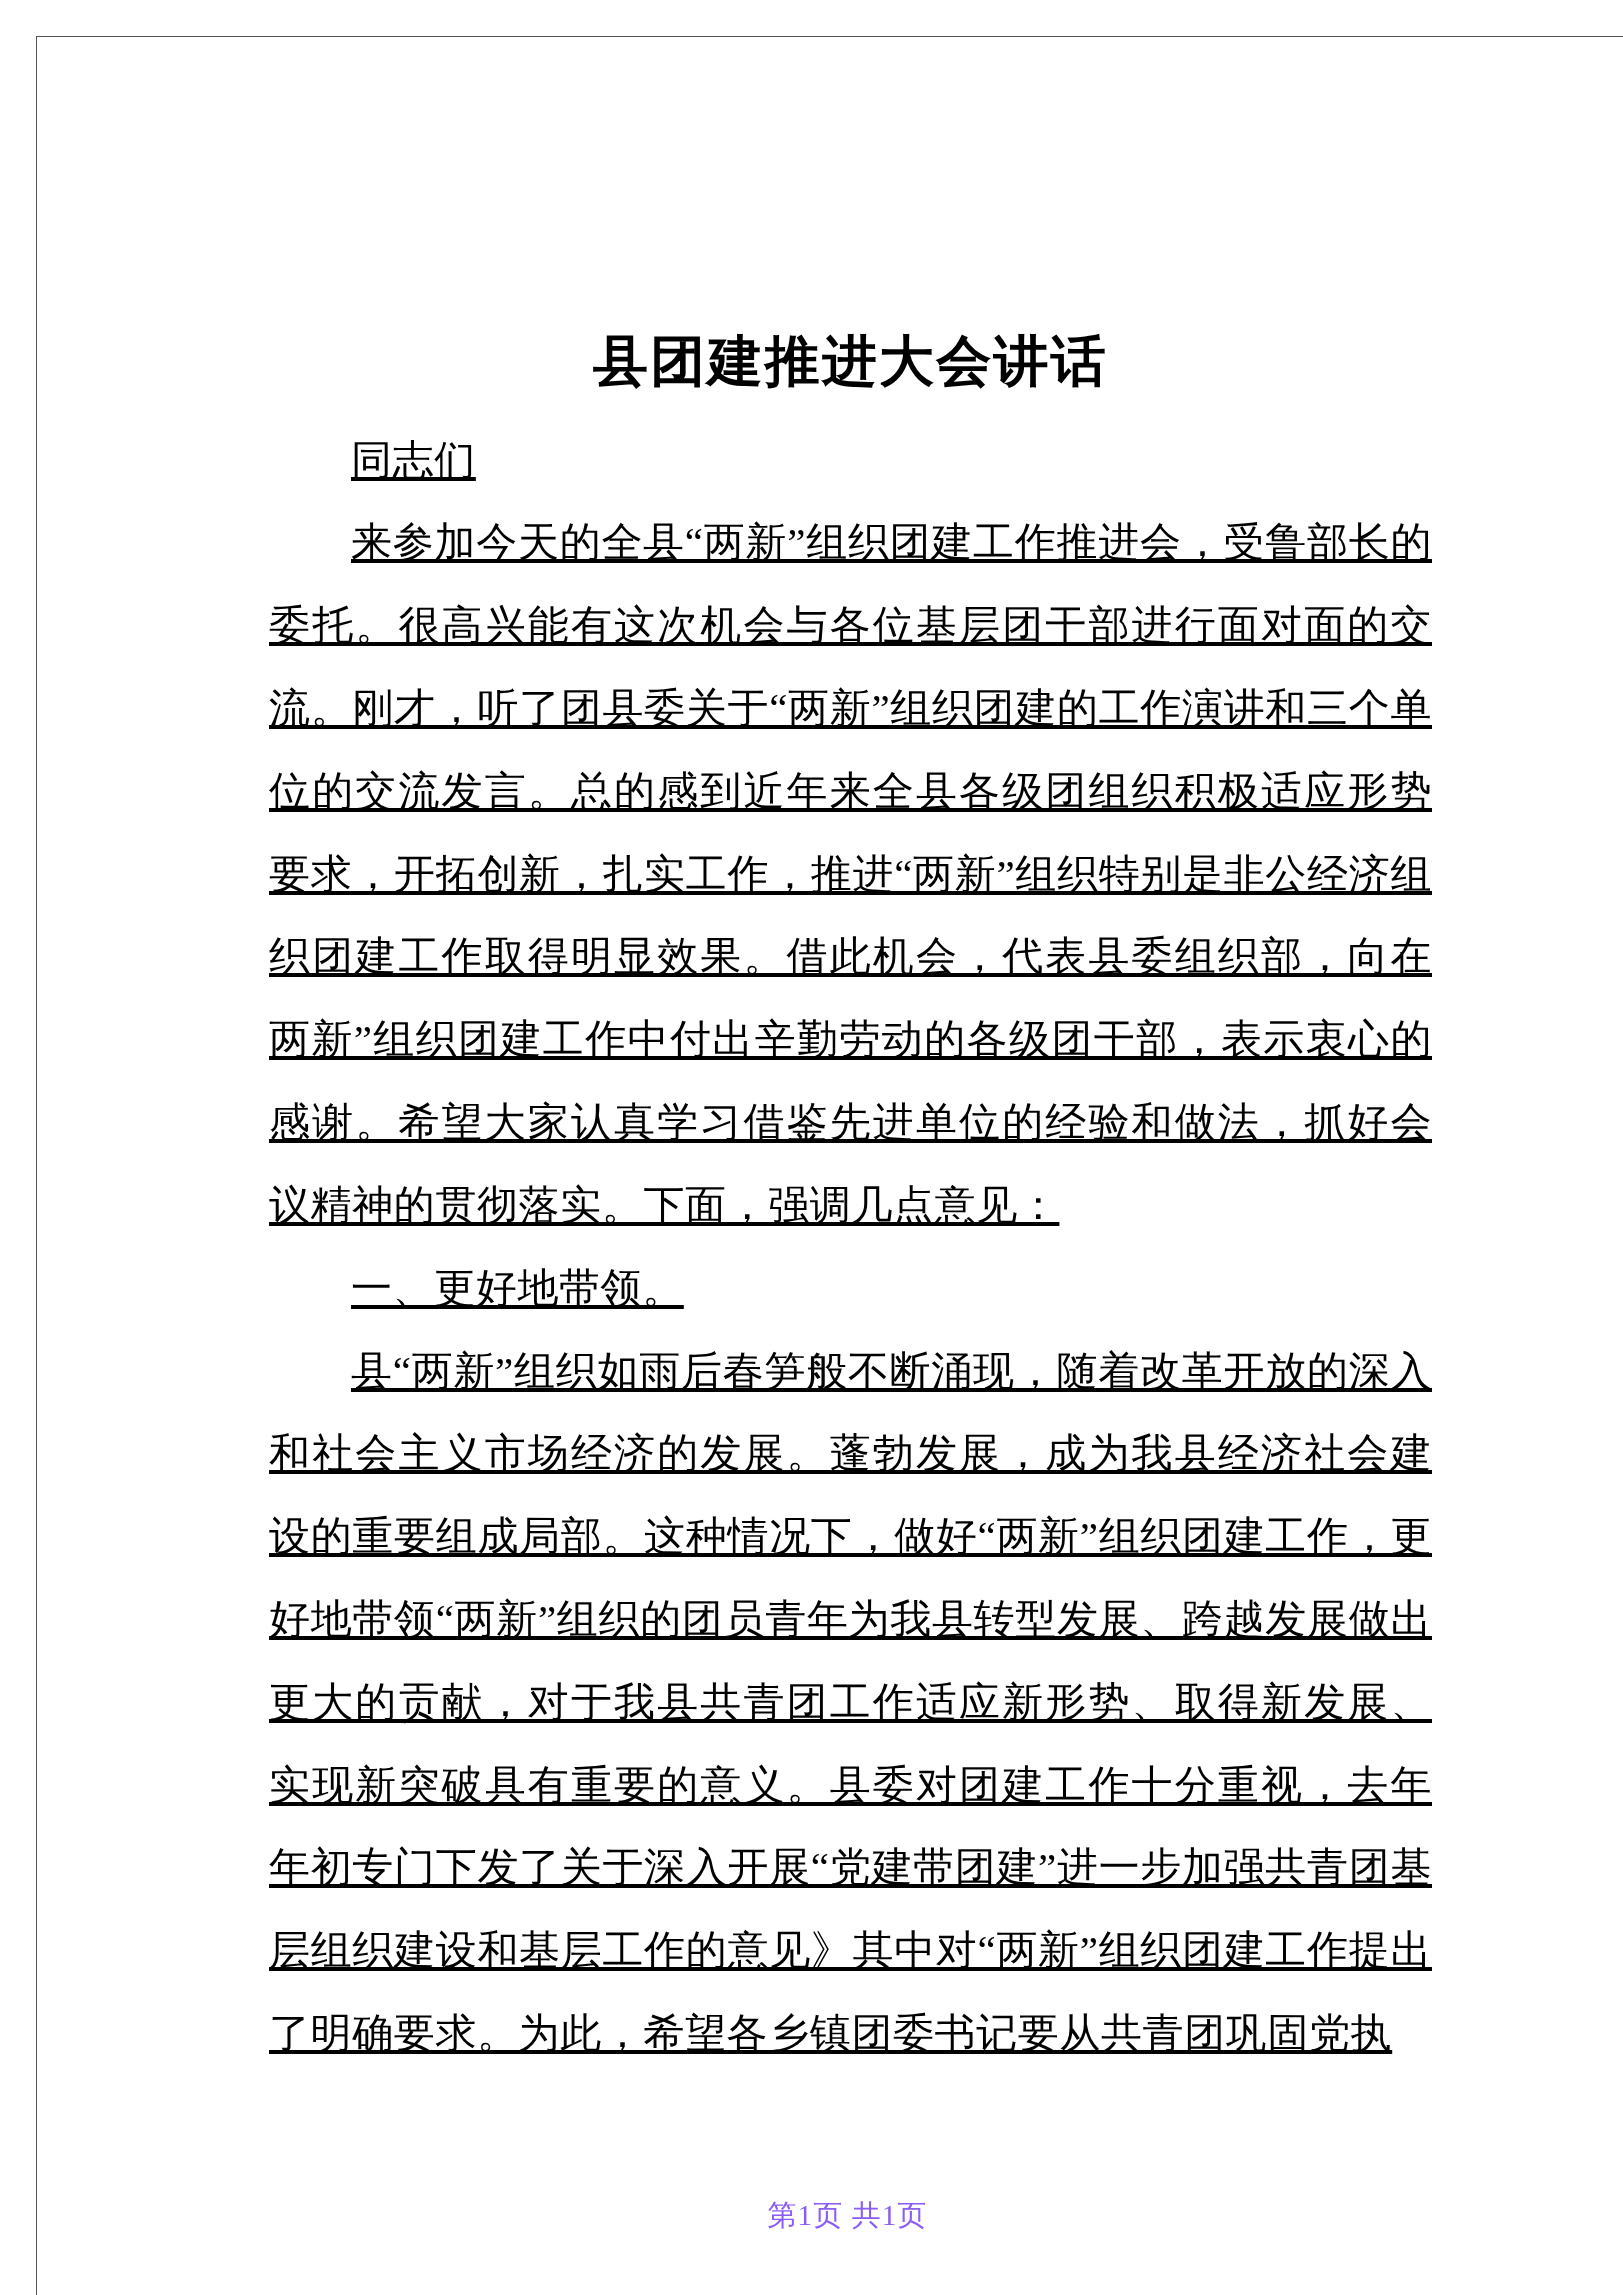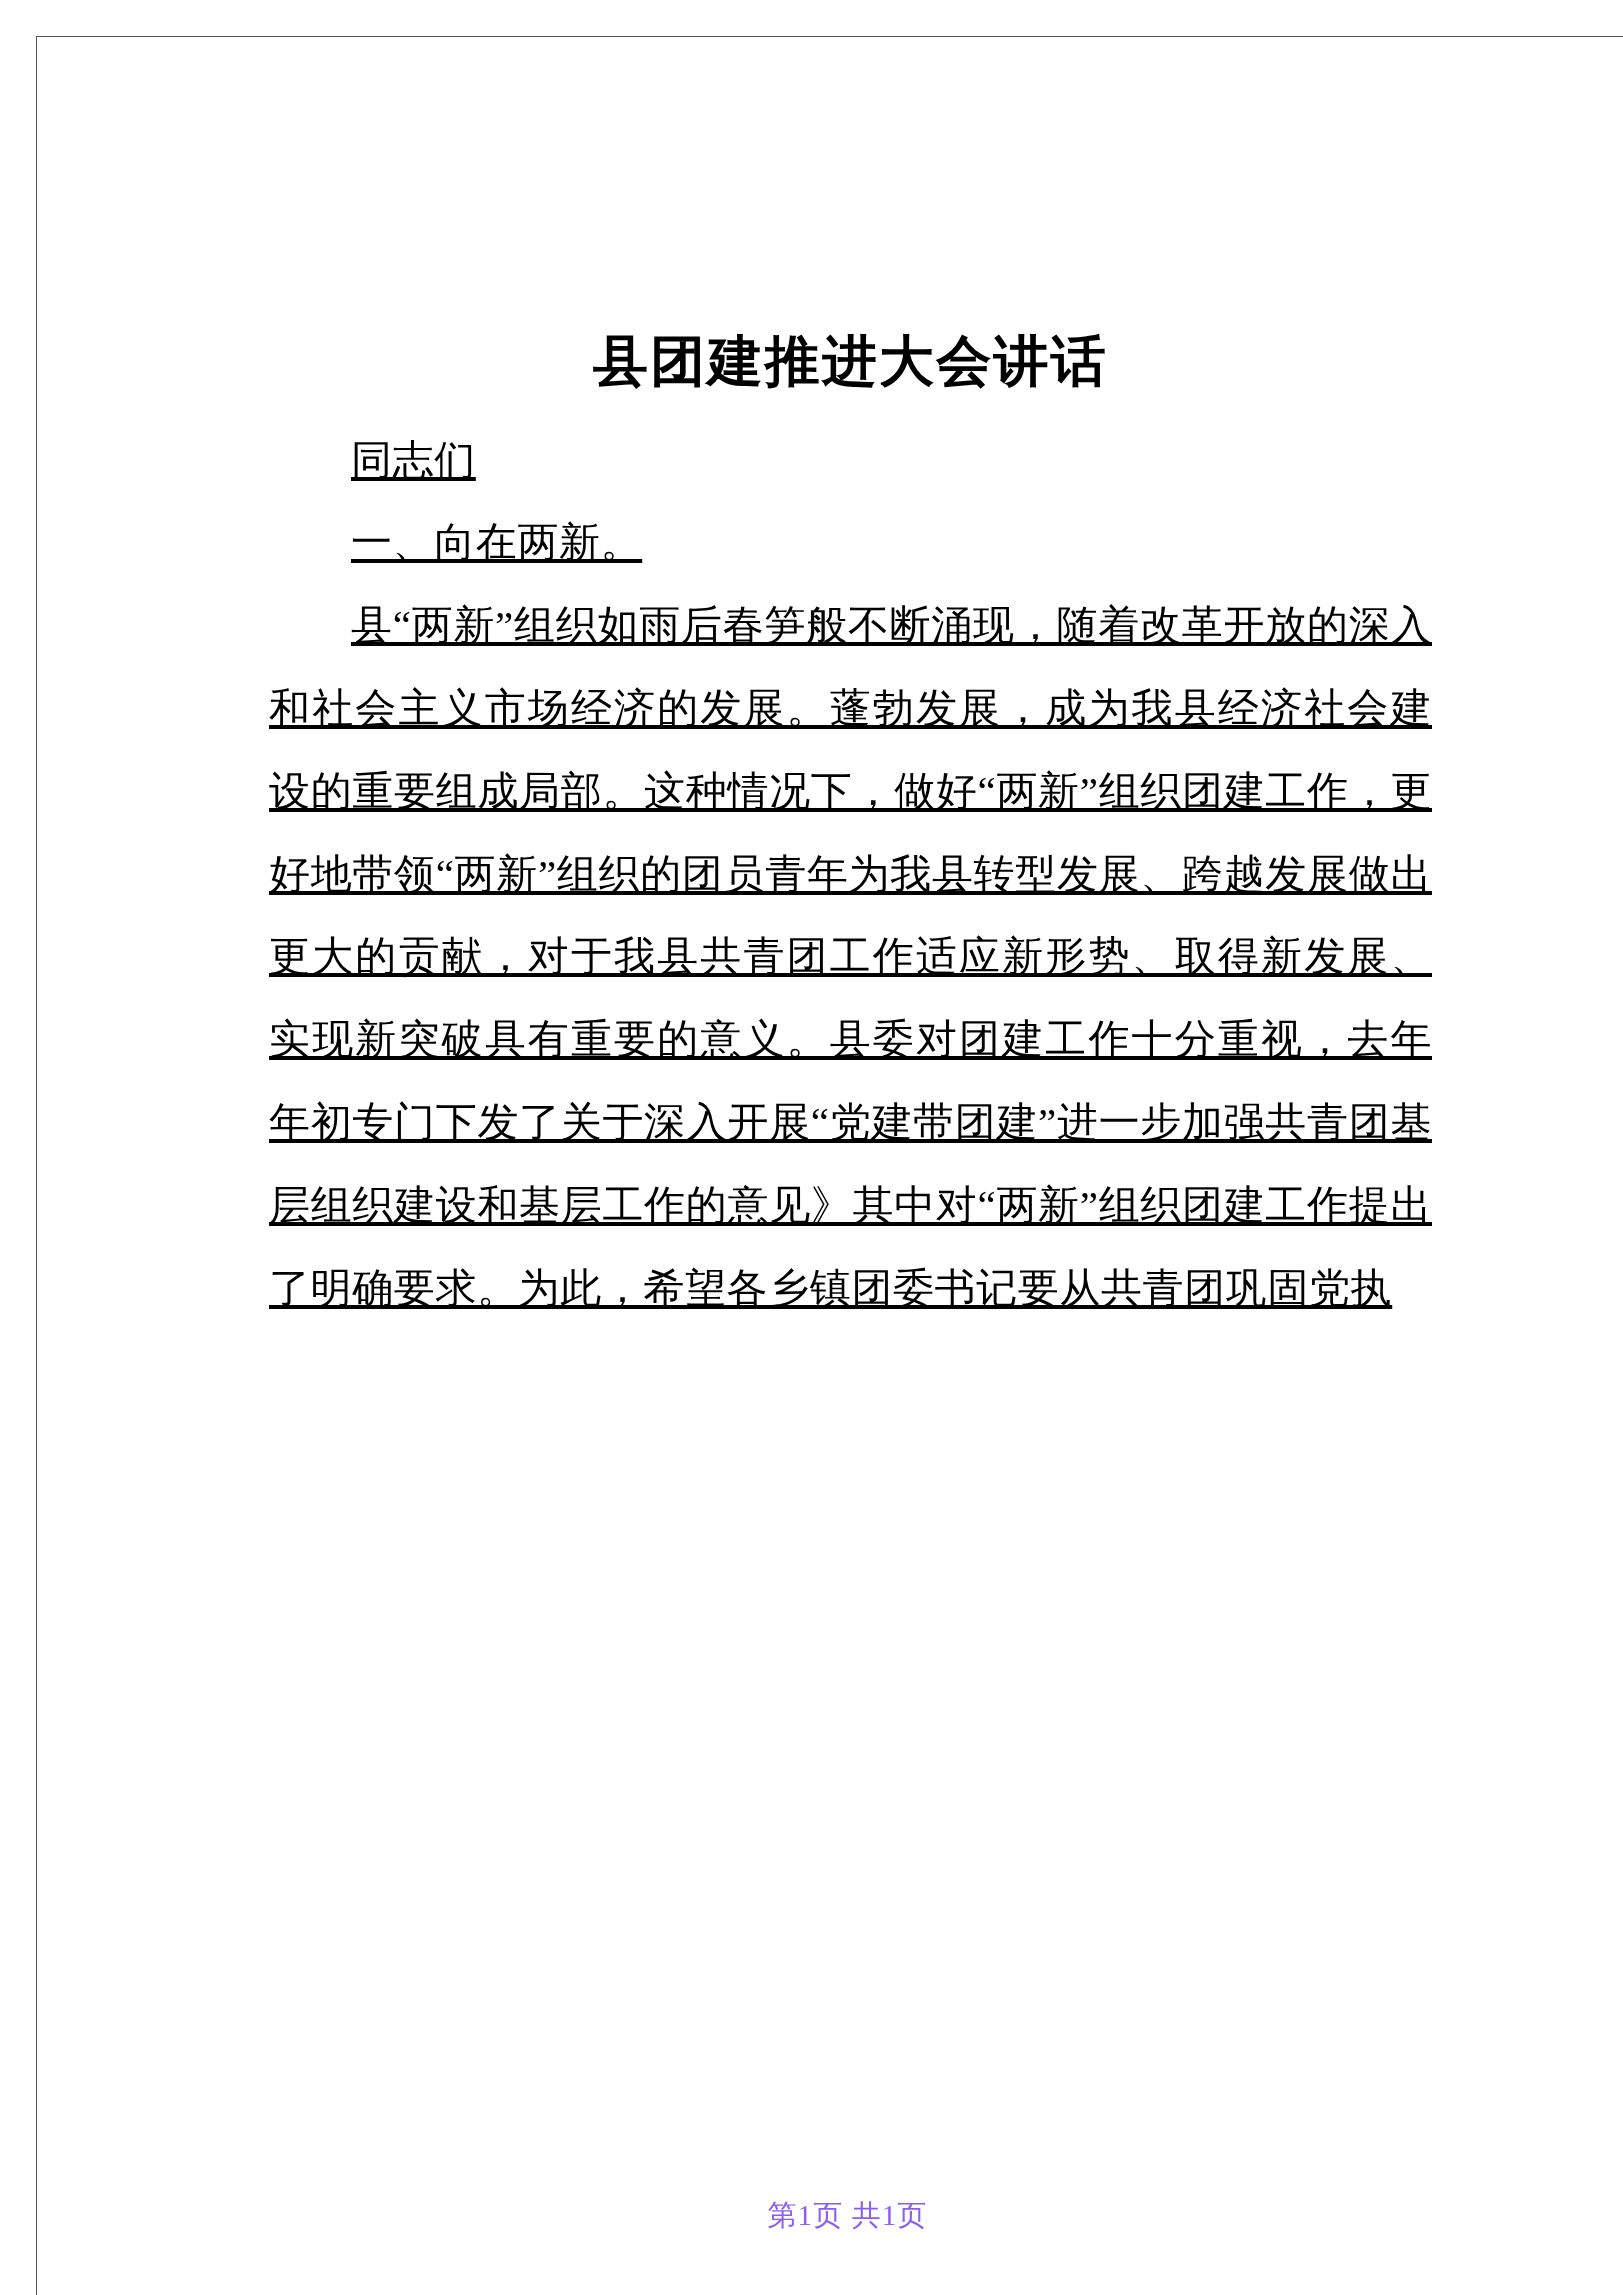--- a/index.html
+++ b/index.html
@@ -50,19 +50,20 @@
   }
 </style>
 </head>
 <body>
 
 <div class="page">
   <h1 class="doc-title">县团建推进大会讲话</h1>
 
   <div class="doc-body">
     <p class="para">同志们</p>
-    <p class="para">一、向在两新。</p>
+    <p class="para">来参加今天的全县“两新”组织团建工作推进会，受鲁部长的委托。很高兴能有这次机会与各位基层团干部进行面对面的交流。刚才，听了团县委关于“两新”组织团建的工作演讲和三个单位的交流发言。总的感到近年来全县各级团组织积极适应形势要求，开拓创新，扎实工作，推进“两新”组织特别是非公经济组织团建工作取得明显效果。借此机会，代表县委组织部，向在两新”组织团建工作中付出辛勤劳动的各级团干部，表示衷心的感谢。希望大家认真学习借鉴先进单位的经验和做法，抓好会议精神的贯彻落实。下面，强调几点意见：</p>
+    <p class="para">一、更好地带领。</p>
     <p class="para">县“两新”组织如雨后春笋般不断涌现，随着改革开放的深入和社会主义市场经济的发展。蓬勃发展，成为我县经济社会建设的重要组成局部。这种情况下，做好“两新”组织团建工作，更好地带领“两新”组织的团员青年为我县转型发展、跨越发展做出更大的贡献，对于我县共青团工作适应新形势、取得新发展、实现新突破具有重要的意义。县委对团建工作十分重视，去年年初专门下发了关于深入开展“党建带团建”进一步加强共青团基层组织建设和基层工作的意见》其中对“两新”组织团建工作提出了明确要求。为此，希望各乡镇团委书记要从共青团巩固党执</p>
   </div>
 
   <div class="doc-footer">第1页 共1页</div>
 </div>
 
 
 </body></html>

